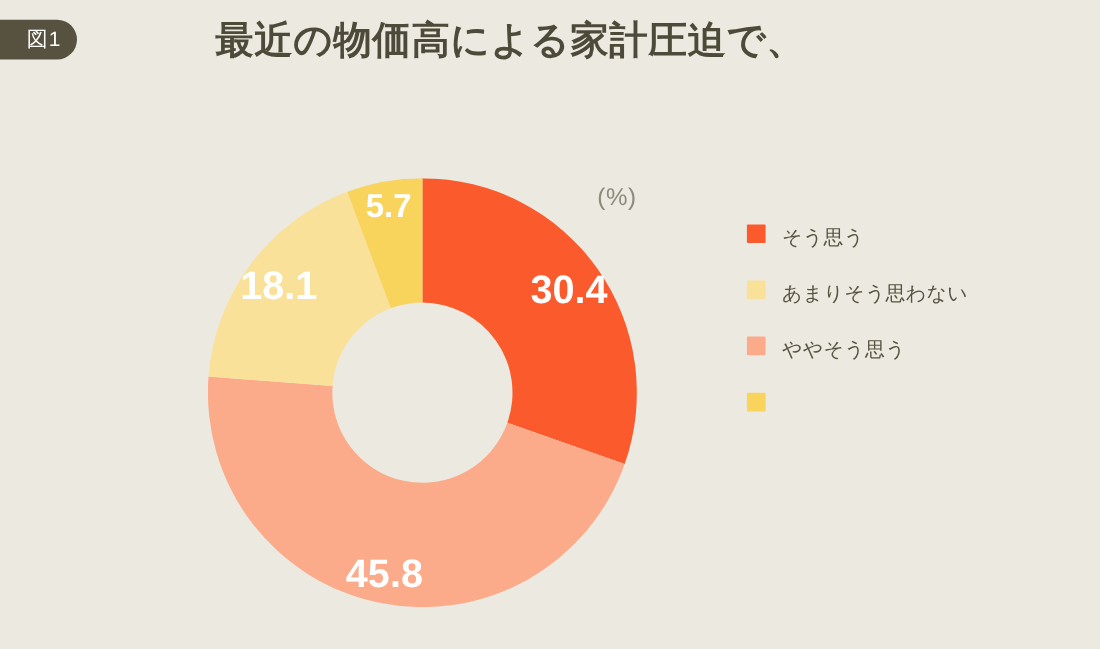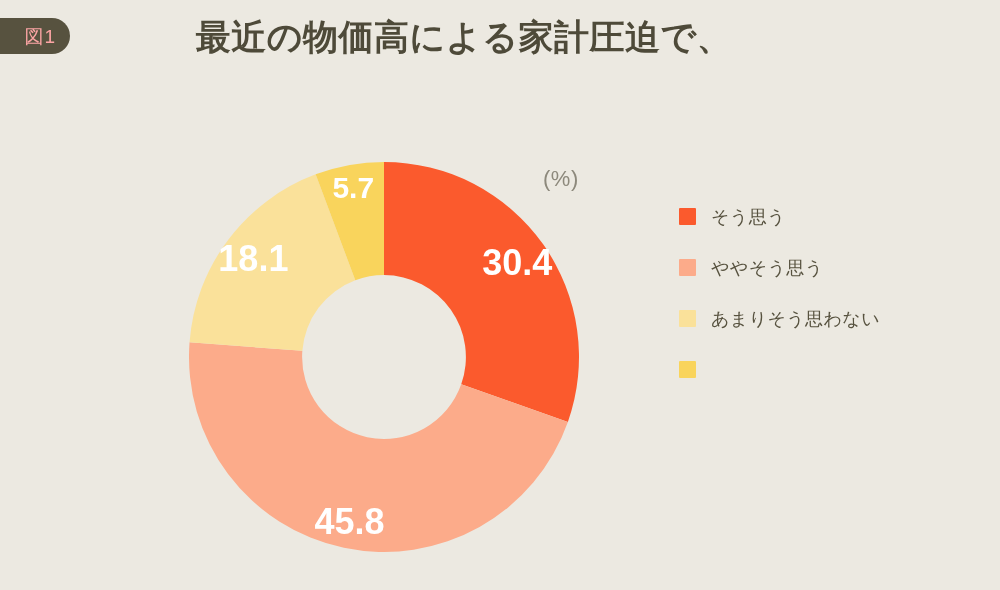--- a/index.html
+++ b/index.html
@@ -34,21 +34,21 @@
     height: 36px;
     background: #57523f;
     border-radius: 18px;
     display: flex;
     align-items: center;
     justify-content: flex-end;
     padding-right: 14px;
     box-sizing: border-box;
   }
   #figure-badge span {
-    color: #fca5a5;
+    color: #ffffff;
     font-size: 19px;
     font-weight: 400;
     letter-spacing: 1px;
     line-height: 1;
   }
 
   #title-block {
     position: absolute;
     left: 0;
     top: 14px;
@@ -103,21 +103,21 @@
 
   
   #legend {
     position: absolute;
     left: 679px;
     top: 74px;
     width: 300px;
   }
   .legend-item {
     display: flex;
-    align-items: center;
+    align-items: flex-start;
     height: 25px;
     margin-bottom: 26px;
   }
   .legend-swatch {
     width: 17px;
     height: 17px;
     flex: 0 0 17px;
     border-radius: 1px;
   }
   .legend-label {
@@ -163,25 +163,25 @@
   </div>
 
   <div id="percent-unit">(%)</div>
 
   <div id="legend">
       <div class="legend-item">
         <span class="legend-swatch" style="background: rgb(251, 90, 45);"></span>
         <span class="legend-label">そう思う</span>
       </div>
       <div class="legend-item">
+        <span class="legend-swatch" style="background: rgb(250, 225, 154);"></span>
+        <span class="legend-label">あまりそう思わない</span>
+      </div>
+      <div class="legend-item">
         <span class="legend-swatch" style="background: rgb(252, 171, 138);"></span>
         <span class="legend-label">ややそう思う</span>
-      </div>
-      <div class="legend-item">
-        <span class="legend-swatch" style="background: rgb(250, 225, 154);"></span>
-        <span class="legend-label">あまりそう思わない</span>
       </div>
       <div class="legend-item">
         <span class="legend-swatch" style="background: rgb(249, 212, 92);"></span>
       </div>
     </div>
 
 </div>
 
 </body></html>

